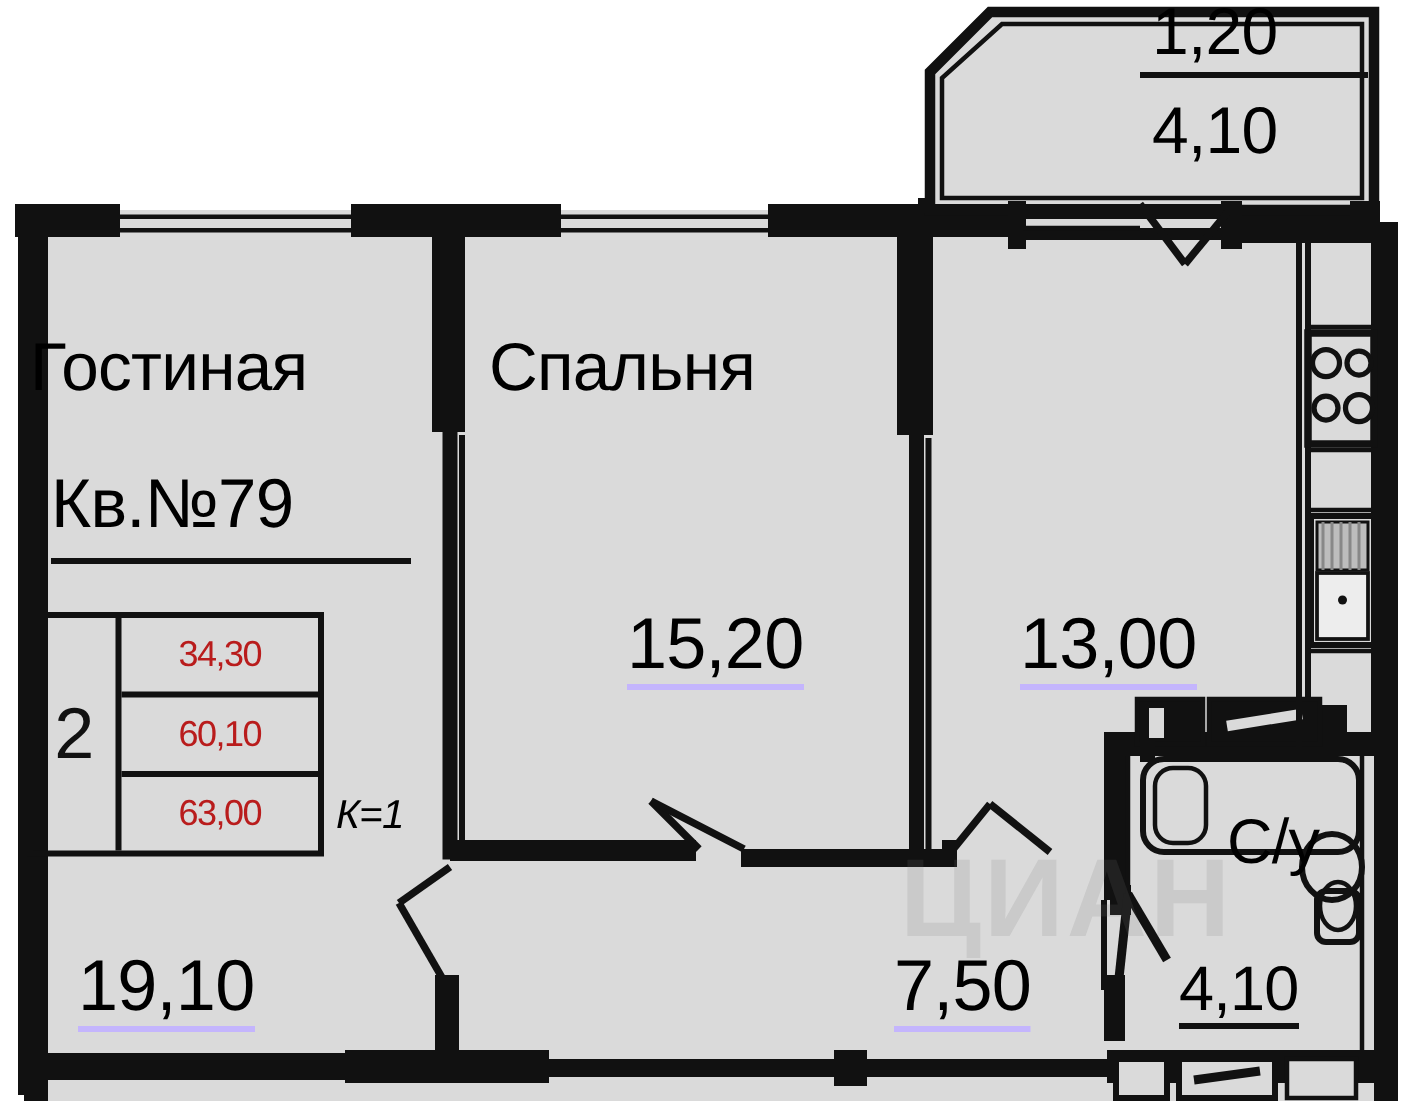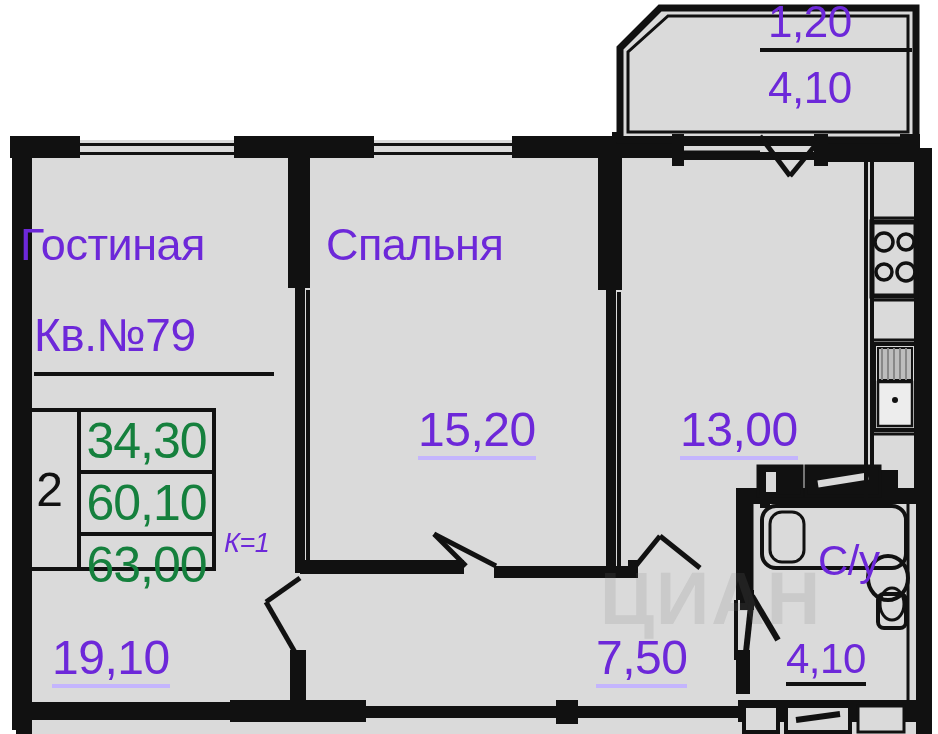--- a/index.html
+++ b/index.html
@@ -22,21 +22,21 @@
     position: absolute;
     left: 0;
     top: 0;
     width: 938px;
     height: 734px;
     display: block;
   }
   .lbl {
     position: absolute;
     font-family: "Liberation Sans", sans-serif;
-    color: #6d28d9;
+    color: #000000;
     white-space: nowrap;
     line-height: 1;
     letter-spacing: -0.5px;
   }
   .room-name {
     font-size: 45px;
     font-weight: 400;
   }
   .room-area {
     font-size: 48px;
@@ -99,22 +99,22 @@
   #info-areas-col {
     flex: 1;
     display: flex;
     flex-direction: column;
   }
   .info-area-cell {
     flex: 1;
     display: flex;
     align-items: center;
     justify-content: center;
-    font-size: 50px;
-    color: #15803d;
+    font-size: 24px;
+    color: #b91c1c;
     border-bottom: 4px solid #111111;
     letter-spacing: -1px;
   }
   .info-area-cell:last-child {
     border-bottom: none;
   }
   #watermark {
     position: absolute;
     left: 600px;
     top: 556px;

